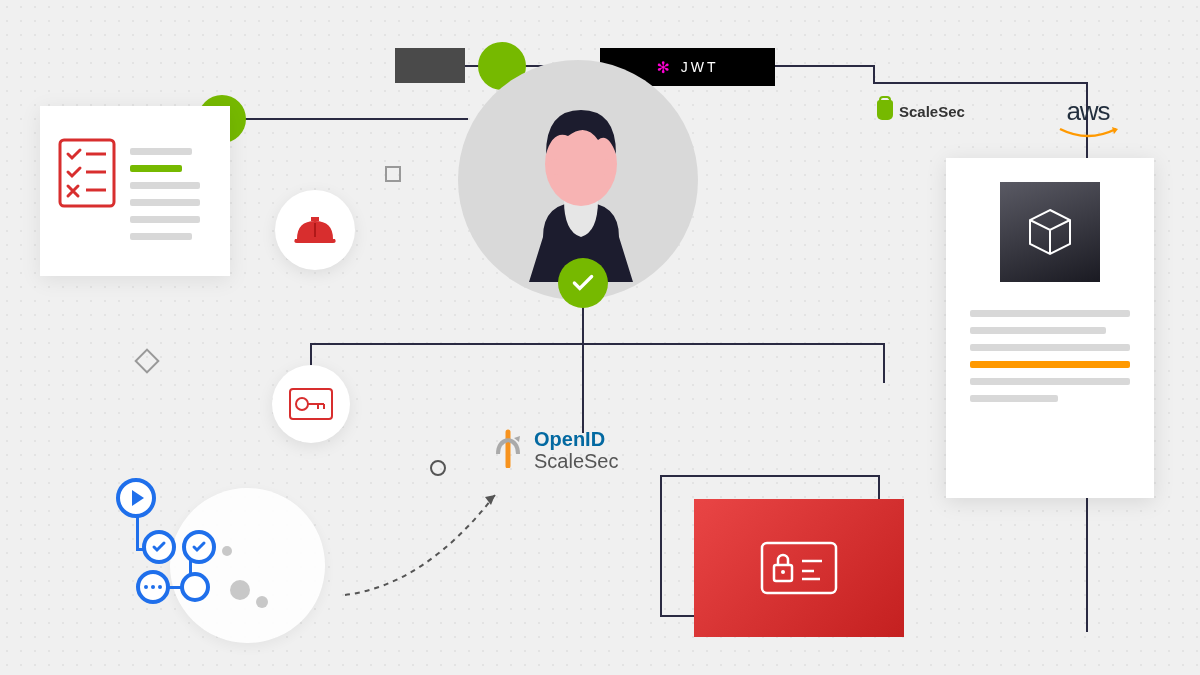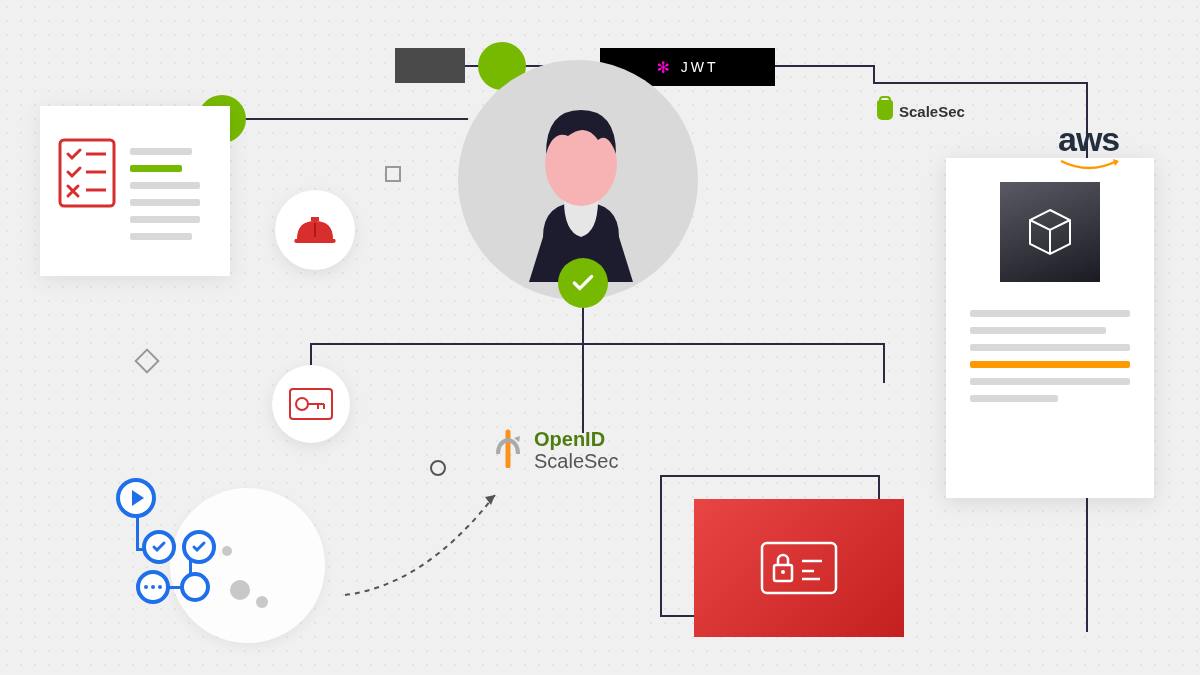--- a/index.html
+++ b/index.html
@@ -181,21 +181,21 @@
 
 .openid {
   position: absolute;
   left: 492px;
   top: 428px;
   display: flex;
   align-items: flex-start;
   gap: 10px;
 }
 .openid-text { color: #555; font-size: 20px; line-height: 1.1; }
-.openid-text strong { color: #4d7c0f; font-weight: 600; }
+.openid-text strong { color: #0369a1; font-weight: 600; }
 
 
 .red-card {
   position: absolute;
   left: 694px;
   top: 499px;
   width: 210px;
   height: 138px;
   background: linear-gradient(135deg, #e94545, #c42020);
   display: flex;
@@ -252,21 +252,21 @@
 .ss-icon { width: 16px; height: 20px; background: #76b900; border-radius: 3px 3px 5px 5px; position: relative; }
 .ss-icon::before { content:''; position:absolute; top:-4px; left:50%; transform:translateX(-50%); width:8px; height:6px; border:2px solid #76b900; border-bottom:none; border-radius:4px 4px 0 0; }
 
 
 .aws-logo {
   position: absolute;
   left: 1058px;
   top: 96px;
   text-align: center;
 }
-.aws-text { font-size: 34px; font-weight: 700; color: #232f3e; letter-spacing: -1px; margin-top: 24px; }
+.aws-text { font-size: 26px; font-weight: 400; color: #232f3e; letter-spacing: -1px; }
 .aws-smile { width: 60px; height: 14px; margin-top: -4px; }
 
 
 .gh-cluster {
   position: absolute;
   left: 100px;
   top: 478px;
   width: 250px;
   height: 180px;
 }

